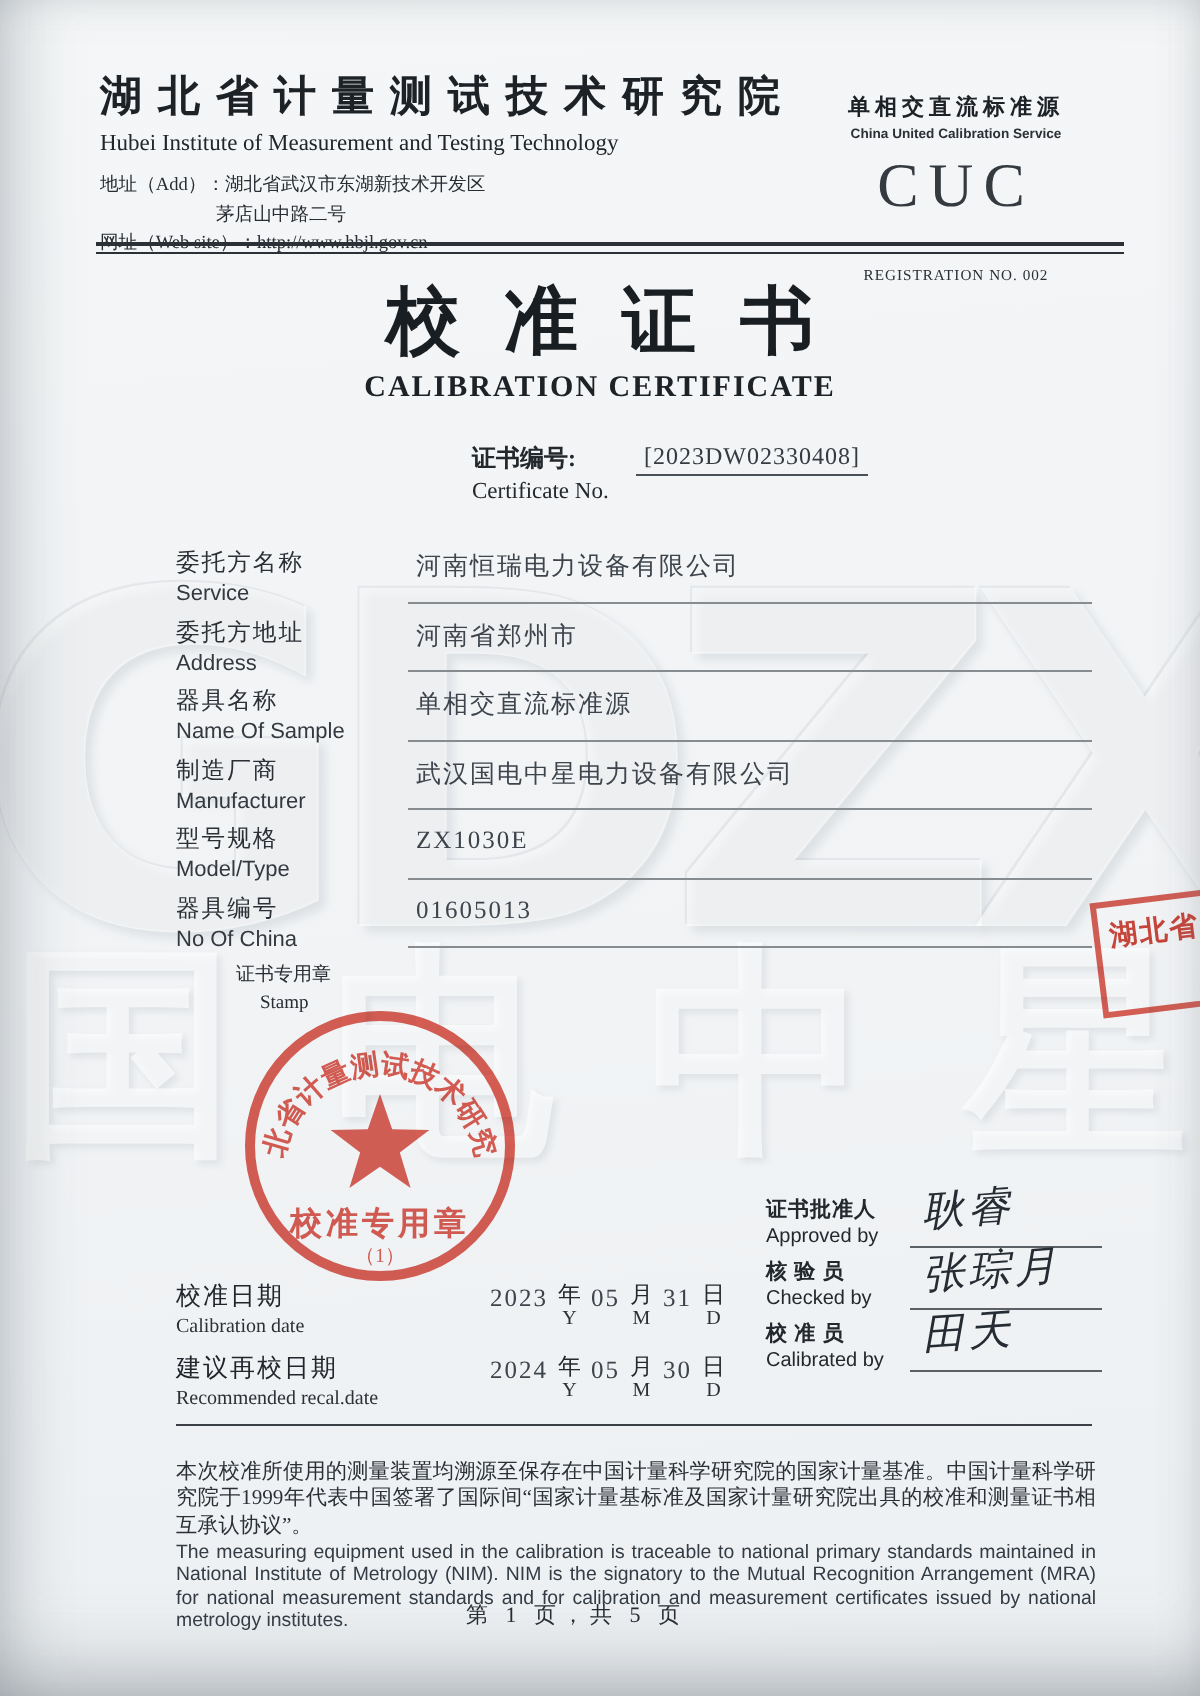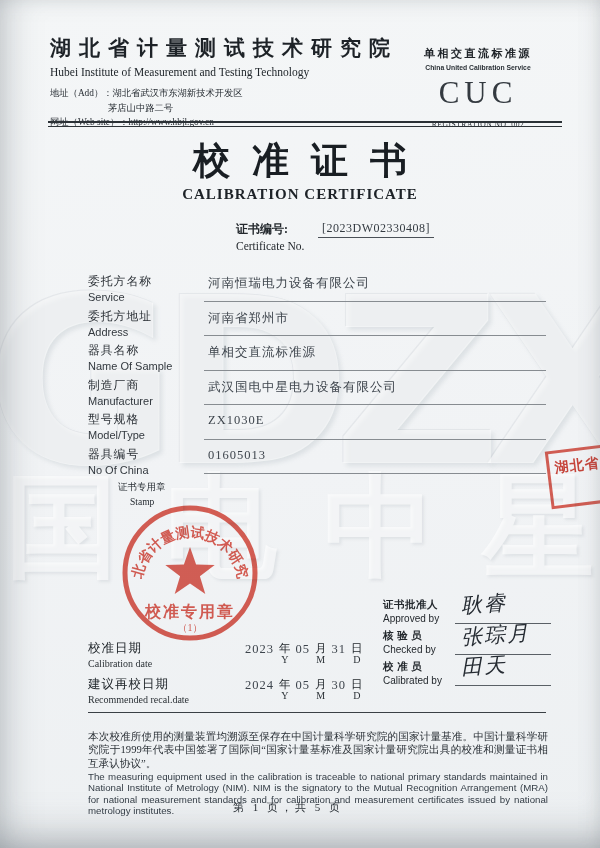--- a/index.html
+++ b/index.html
@@ -25,21 +25,21 @@
   .inst-cn{font-size:21px;font-weight:bold;letter-spacing:8px;white-space:nowrap;color:#1d2227;}
   .inst-en{font-size:11.5px;margin-top:4px;color:#20262b;}
   .contacts{margin-top:8px;font-size:9.3px;line-height:14.5px;color:#272d33;position:relative;width:345px;}
   .c-left{width:240px;}
   .addr2{padding-left:58px;}
   .c-right{position:absolute;left:238px;top:0;width:130px;white-space:nowrap;}
   .hdr-right{position:absolute;right:36px;top:46px;width:172px;text-align:center;z-index:2;}
   .cuc-cn{font-size:11px;font-weight:bold;letter-spacing:2.5px;color:#1d2227;}
   .cuc-en{font-size:6.8px;font-weight:bold;margin-top:3px;color:#2a3036;font-family:"Liberation Sans",sans-serif;}
   .cuc-abbr{font-size:31px;letter-spacing:5px;margin-top:4px;color:#343a40;}
-  .cuc-reg{font-size:7.6px;margin-top:9px;letter-spacing:.5px;color:#2a3036;}
+  .cuc-reg{font-size:7.6px;margin-top:22px;letter-spacing:.5px;color:#2a3036;}
   .double-rule{position:absolute;left:48px;top:121px;width:514px;height:3px;z-index:2;
         border-top:2.5px solid #2b3136;border-bottom:1px solid #2b3136;}
   
   .title-cn{position:absolute;top:136px;left:0;width:600px;text-align:center;z-index:2;
         font-size:37px;font-weight:bold;letter-spacing:22px;text-indent:22px;color:#191e23;}
   .title-en{position:absolute;top:186px;left:0;width:600px;text-align:center;z-index:2;
         font-size:15px;font-weight:bold;letter-spacing:1px;color:#1d2227;}
   
   .certno{position:absolute;left:236px;top:221px;z-index:2;}
   .certno .cn{font-size:12px;font-weight:bold;}

